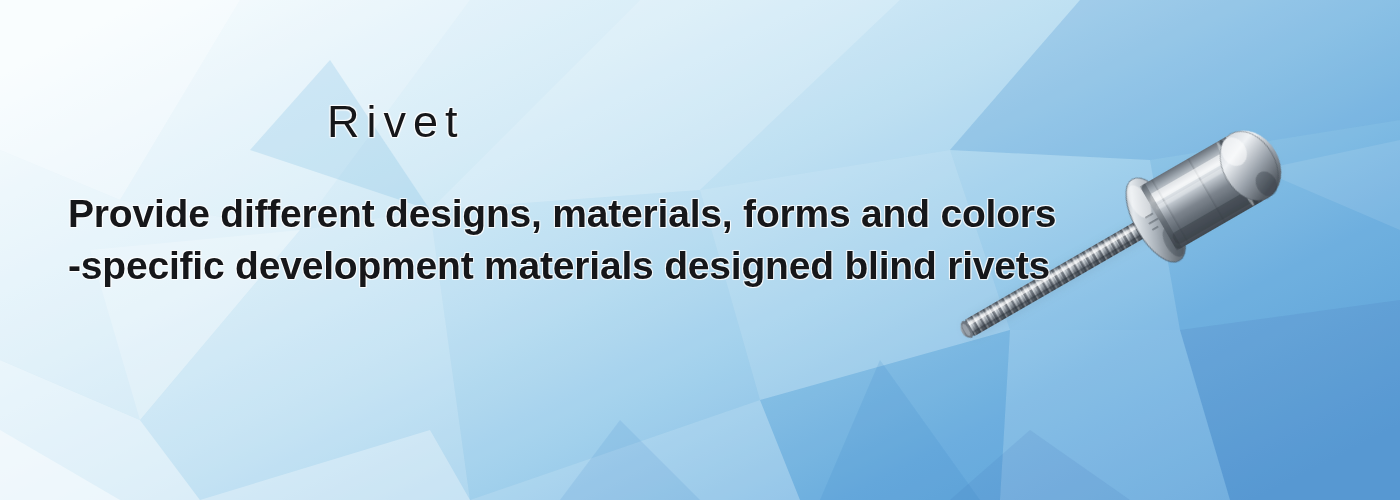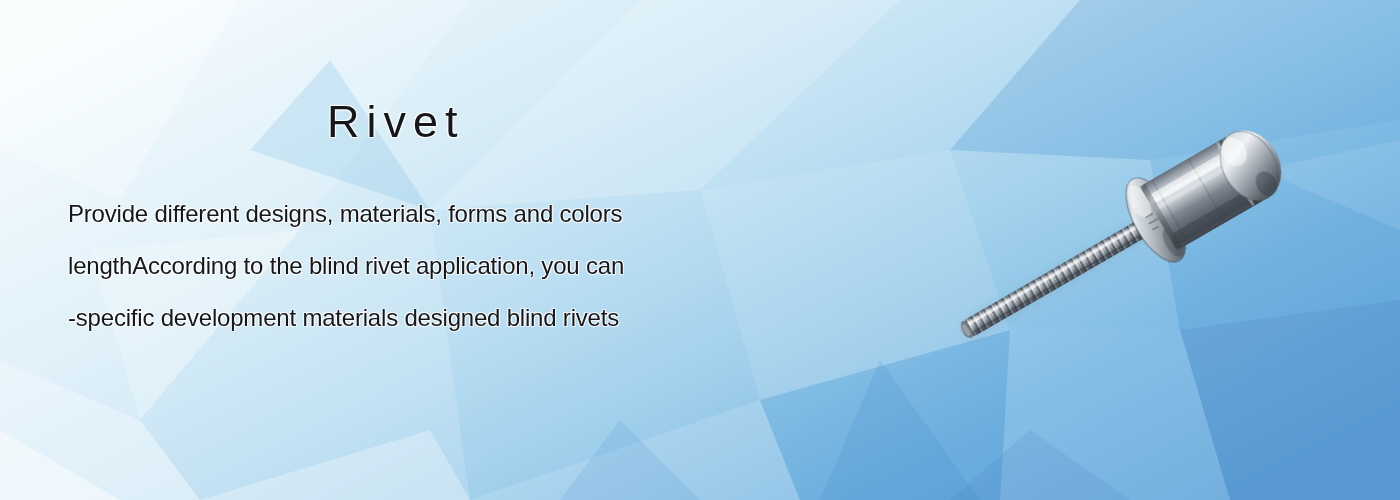--- a/index.html
+++ b/index.html
@@ -46,22 +46,22 @@
       1px -1px 0 rgba(255,255,255,0.6),
       -1px 1px 0 rgba(255,255,255,0.6);
   }
   .body-block {
     position: absolute;
     left: 68px;
     top: 188px;
     width: 920px;
   }
   .body-line {
-    font-size: 24px;
-    font-weight: 400;
+    font-size: 39px;
+    font-weight: 700;
     line-height: 52px;
     letter-spacing: -0.2px;
     color: #16171a;
     white-space: nowrap;
     text-shadow:
       0 0 2px rgba(255,255,255,0.9),
       1px 1px 0 rgba(255,255,255,0.7),
       -1px -1px 0 rgba(255,255,255,0.7),
       1px -1px 0 rgba(255,255,255,0.55),
       -1px 1px 0 rgba(255,255,255,0.55);
@@ -231,18 +231,17 @@
         <rect x="1163" y="199" width="6" height="74" fill="#2e353d" opacity="0.30"></rect>
       </g>
     </g>
   </svg>
 
   <div id="text-layer">
     <div class="title">Rivet</div>
 
     <div class="body-block">
       <div class="body-line">Provide different designs, materials, forms and colors</div>
-      <div class="body-line">lengthAccording to the blind rivet application, you can</div>
       <div class="body-line">-specific development materials designed blind rivets</div>
     </div>
   </div>
 
 </div>
 
 </body></html>

